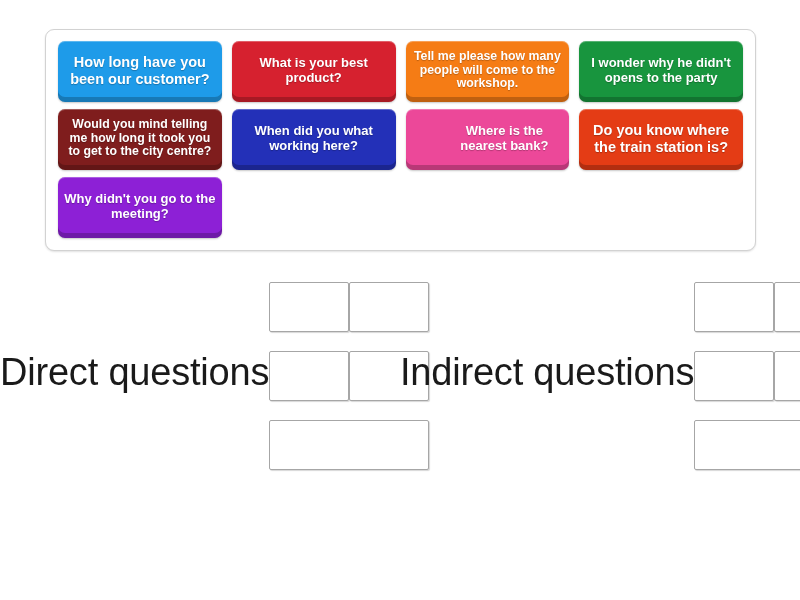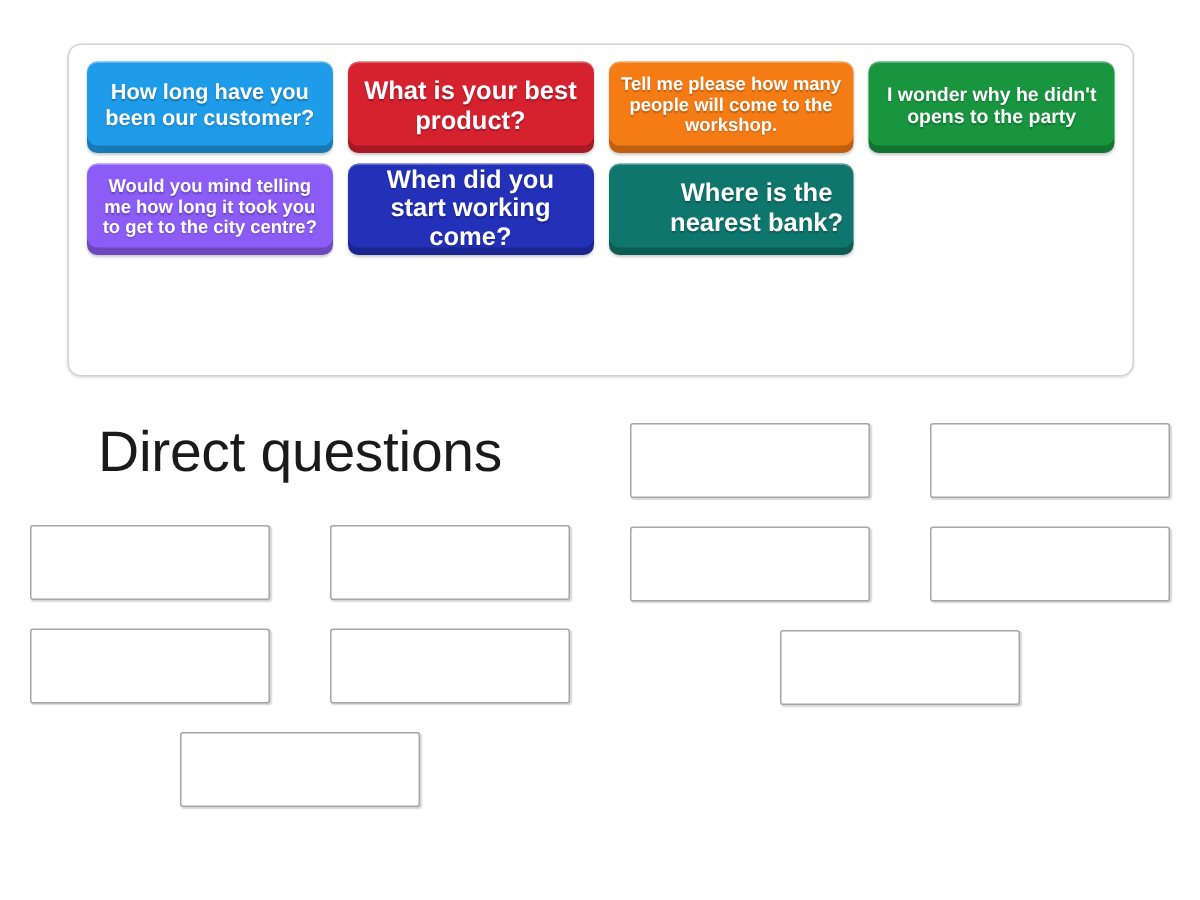--- a/index.html
+++ b/index.html
@@ -67,37 +67,37 @@
     user-select: none;
     text-shadow: 0 1px 1px rgba(0,0,0,0.25);
     box-shadow: inset 0 -5px 0 rgba(0,0,0,0.22),
                 inset 0 1px 0 rgba(255,255,255,0.28),
                 0 1px 2px rgba(0,0,0,0.22);
   }
   .tile-text {
     display: block;
     width: 100%;
   }
-  .tile.size-lg  .tile-text { font-size: 17px; }
+  .tile.size-lg  .tile-text { font-size: 13px; }
   .tile.size-md  .tile-text { font-size: 14.5px; }
   .tile.size-sm  .tile-text { font-size: 13px; }
   .tile.size-xs  .tile-text { font-size: 12.3px; }
 
   
   .groups {
     position: absolute;
     left: 0;
     top: 282px;
     width: 800px;
     display: flex;
   }
   .group {
     width: 50%;
     display: flex;
-    flex-direction: column;
+    flex-direction: row;
     align-items: center;
   }
   .group-title {
     font-size: 38px;
     font-weight: normal;
     color: #1a1a1a;
     line-height: 1.1;
     letter-spacing: -0.2px;
     margin: 0 0 26px 0;
     white-space: nowrap;
@@ -153,38 +153,48 @@
         </div>
       </div>
 
       <div class="tile-slot">
         <div class="tile size-sm" style="background: rgb(24, 149, 62);">
           <span class="tile-text">I wonder why he didn't opens to the party</span>
         </div>
       </div>
 
       <div class="tile-slot">
-        <div class="tile size-xs" style="background: #8b5cf6;">
+        <div class="tile size-xs" style="background: #7f1d1d;">
           <span class="tile-text">Would you mind telling me how long it took you to get to the city centre?</span>
         </div>
       </div>
 
       <div class="tile-slot">
         <div class="tile size-lg" style="background: rgb(35, 48, 184);">
-          <span class="tile-text">When did you start working come?</span>
-        </div>
-      </div>
-
-      <div class="tile-slot">
-        <div class="tile size-lg" style="background: #0f766e; padding-left: 40px;">
+          <span class="tile-text">When did you what working here?</span>
+        </div>
+      </div>
+
+      <div class="tile-slot">
+        <div class="tile size-lg" style="background: #ec4899; padding-left: 40px;">
           <span class="tile-text">Where is the nearest bank?</span>
         </div>
       </div>
 
-
+      <div class="tile-slot">
+        <div class="tile size-md" style="background: rgb(228, 60, 21);">
+          <span class="tile-text">Do you know where the train station is?</span>
+        </div>
+      </div>
+
+      <div class="tile-slot">
+        <div class="tile size-lg" style="background: rgb(141, 32, 214);">
+          <span class="tile-text">Why didn't you go to the meeting?</span>
+        </div>
+      </div>
 
 
     </div>
   </div>
 
   <div class="groups">
 
     <div class="group">
       <div class="group-title">Direct questions</div>
       <div class="dropzones">
@@ -200,20 +210,21 @@
         <div class="zone-slot">
           <div class="dropzone"></div>
         </div>
         <div class="zone-slot wide">
           <div class="dropzone"></div>
         </div>
       </div>
     </div>
 
     <div class="group">
+      <div class="group-title">Indirect questions</div>
       <div class="dropzones">
         <div class="zone-slot">
           <div class="dropzone"></div>
         </div>
         <div class="zone-slot">
           <div class="dropzone"></div>
         </div>
         <div class="zone-slot">
           <div class="dropzone"></div>
         </div>

